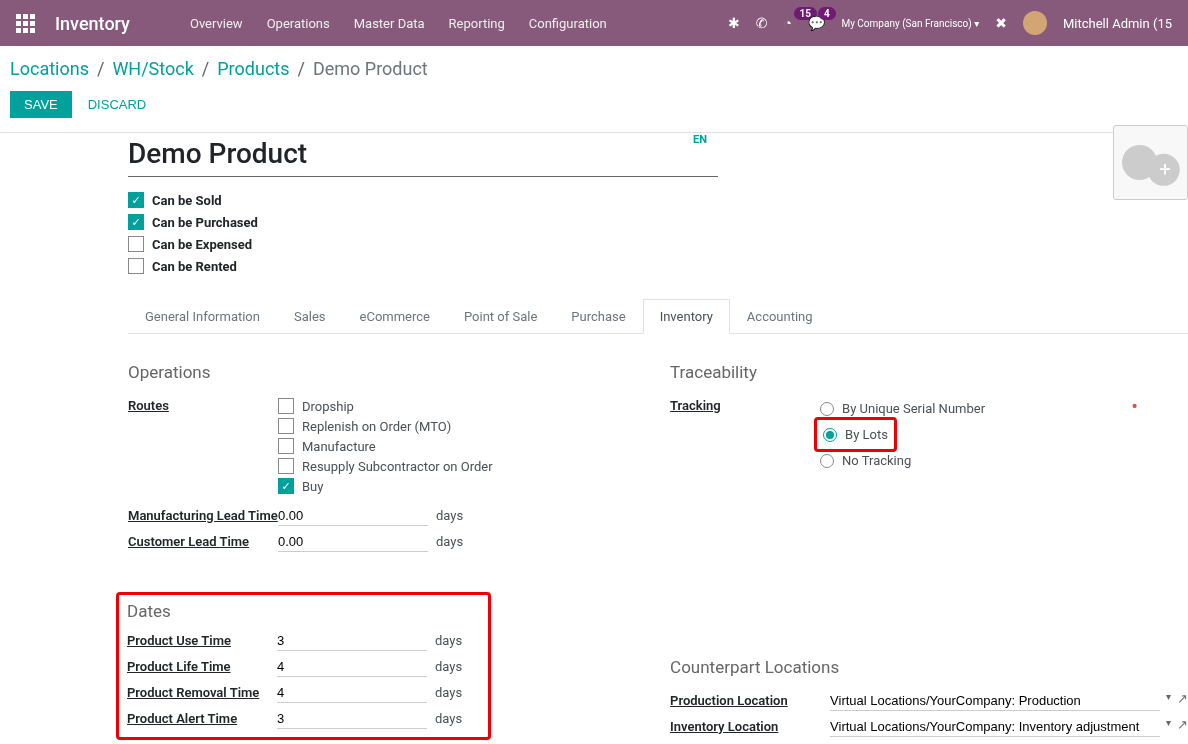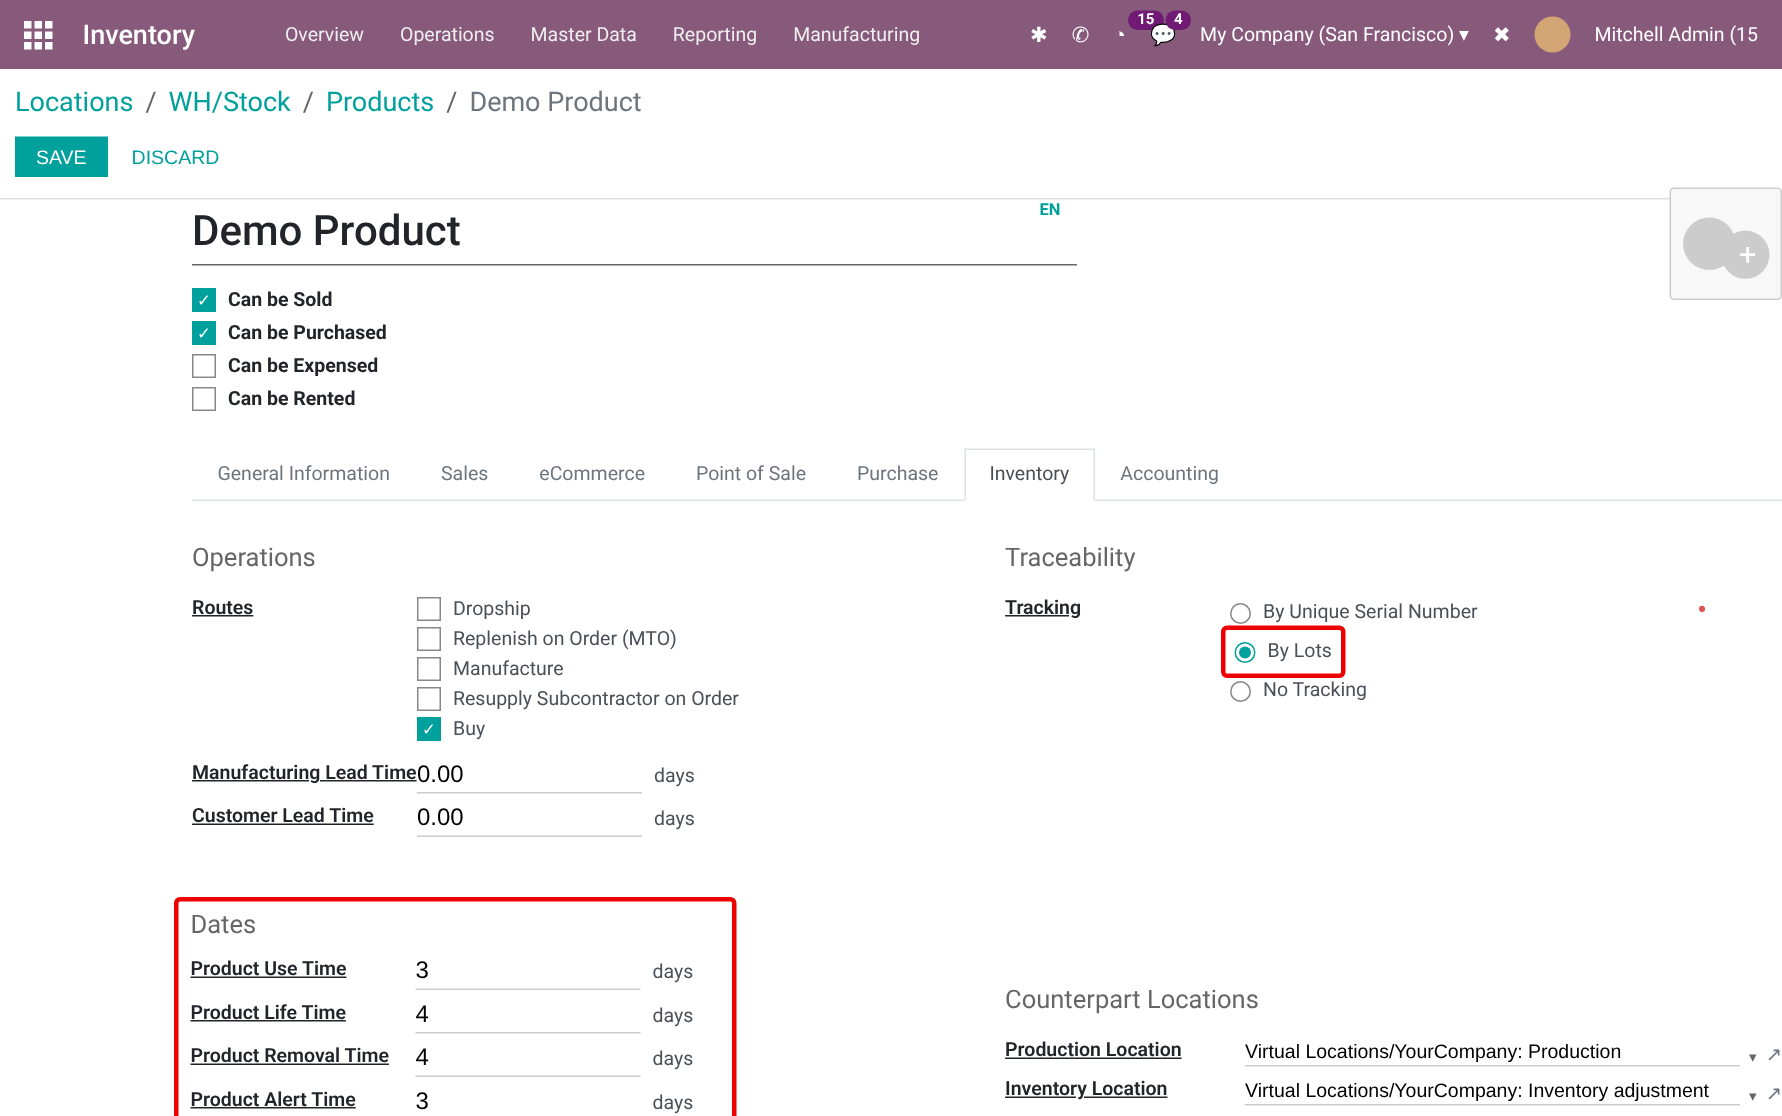--- a/index.html
+++ b/index.html
@@ -8,21 +8,21 @@
   .topbar { background: #875A7B; height: 46px; display: flex; align-items: center; color: #fff; padding: 0 16px; }
   .apps-icon { display: grid; grid-template-columns: repeat(3, 5px); grid-template-rows: repeat(3, 5px); gap: 2px; margin-right: 20px; cursor: pointer; }
   .apps-icon span { background: #fff; width: 5px; height: 5px; }
   .app-title { font-size: 18px; font-weight: 500; margin-right: 48px; }
   .nav-items { display: flex; gap: 0; }
   .nav-item { padding: 0 12px; cursor: pointer; font-size: 13px; color: #eee; }
   .spacer { flex: 1; }
   .right-icons { display: flex; align-items: center; gap: 16px; }
   .icon-btn { position: relative; cursor: pointer; color: #fff; font-size: 14px; }
   .badge { position: absolute; top: -8px; left: 10px; background: #701a75; color: #fff; border-radius: 10px; font-size: 10px; padding: 1px 6px; font-weight: bold; }
-  .company-sel { cursor: pointer; font-size: 13px; }
+  .company-sel { cursor: pointer; font-size: 10px; }
   .avatar { width: 24px; height: 24px; border-radius: 50%; background: #d4a574; display: inline-block; }
   .user-name { font-size: 13px; }
   
   .breadcrumb-row { padding: 12px 10px 4px; }
   .breadcrumb { font-size: 18px; display: flex; gap: 8px; align-items: center; }
   .breadcrumb a { color: #00A09D; text-decoration: none; cursor: pointer; }
   .breadcrumb .sep { color: #666; }
   .breadcrumb .current { color: #6c757d; }
   
   .action-row { padding: 8px 10px 14px; display: flex; gap: 16px; align-items: center; border-bottom: 1px solid #dee2e6; }
@@ -51,36 +51,36 @@
   .col { flex: 1; }
   .section-title { font-size: 17px; color: #666; margin-bottom: 14px; }
   
   .field-row { display: flex; align-items: flex-start; margin-bottom: 6px; }
   .field-label { width: 150px; font-weight: 600; font-size: 13px; color: #212529; padding-top: 2px; text-decoration: underline; }
   .field-val { flex: 1; }
   
   .route-list .check-row { padding: 2px 0; }
   .route-list .chk-label { font-weight: 400; color: #495057; }
   
-  .num-input { border: none; border-bottom: 1px solid #ccc; width: 150px; font-size: 16px; padding: 2px 0; outline: none; }
+  .num-input { border: none; border-bottom: 1px solid #ccc; width: 150px; font-size: 13px; padding: 2px 0; outline: none; }
   .unit { font-size: 13px; color: #495057; margin-left: 8px; }
   
   .radio-row { display: flex; align-items: center; gap: 8px; padding: 5px 0; cursor: pointer; }
   .radio { width: 14px; height: 14px; border: 1px solid #888; border-radius: 50%; display: inline-flex; align-items: center; justify-content: center; }
   .radio.checked { border-color: #00A09D; }
   .radio.checked::after { content: ''; width: 8px; height: 8px; background: #00A09D; border-radius: 50%; }
   .radio-label { font-size: 13px; color: #495057; }
   .req-dot { color: #d9534f; font-size: 20px; line-height: 8px; position: absolute; right: 50px; top: 6px; }
   
   .highlight-red { border: 3px solid #ef0000; border-radius: 4px; }
   .highlight-lots { padding: 4px 6px; margin: -4px -6px; display: inline-flex; }
   .highlight-dates { padding: 6px 8px 8px; margin-left: -12px; width: 375px; }
   
   .loc-input { border: none; border-bottom: 1px solid #ccc; width: 330px; font-size: 13px; padding: 2px 0; }
-  .loc-row { display: flex; align-items: flex-end; gap: 6px; }
+  .loc-row { display: flex; align-items: flex-start; gap: 6px; }
   .caret-dn { font-size: 10px; color: #666; cursor: pointer; }
   .ext-link { cursor: pointer; color: #6c757d; }
   
   .trace-wrap { position: relative; }
 </style>
 </head>
 <body>
 
 <div class="topbar">
   <div class="apps-icon">
@@ -93,21 +93,21 @@
       <span></span>
       <span></span>
       <span></span>
   </div>
   <div class="app-title">Inventory</div>
   <div class="nav-items">
     <div class="nav-item">Overview</div>
     <div class="nav-item">Operations</div>
     <div class="nav-item">Master Data</div>
     <div class="nav-item">Reporting</div>
-    <div class="nav-item">Manufacturing</div>
+    <div class="nav-item">Configuration</div>
   </div>
   <div class="spacer"></div>
   <div class="right-icons">
     <div class="icon-btn">✱</div>
     <div class="icon-btn">✆</div>
     <div class="icon-btn">◔<span class="badge">15</span></div>
     <div class="icon-btn">💬<span class="badge">4</span></div>
     <div class="company-sel"><span>My Company (San Francisco)</span> ▾</div>
     <div class="icon-btn">✖</div>
     <span class="avatar"></span>

